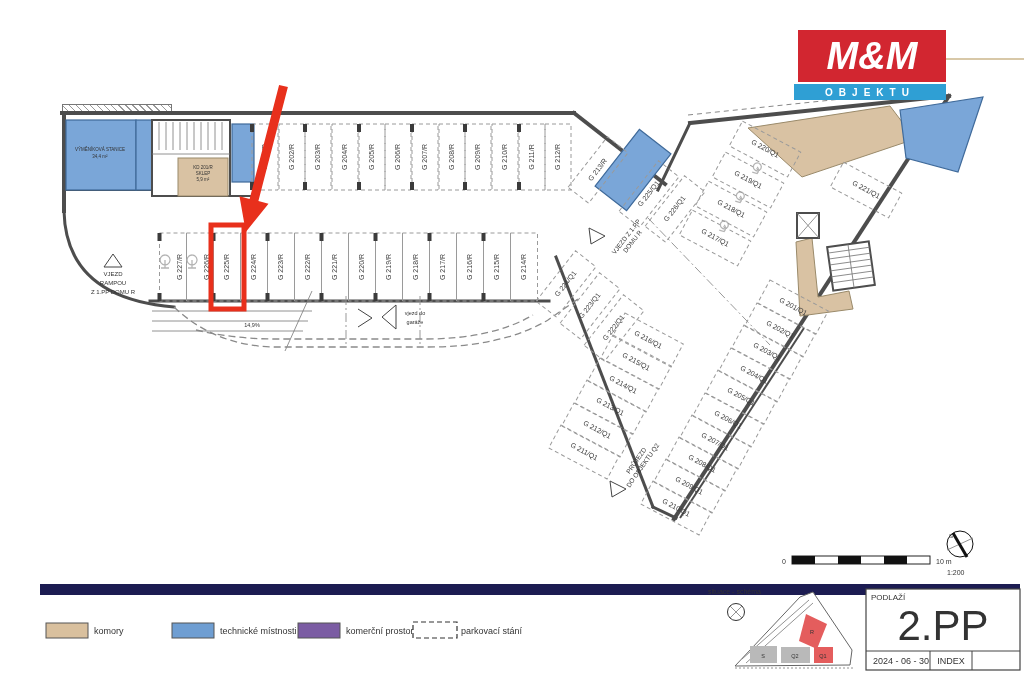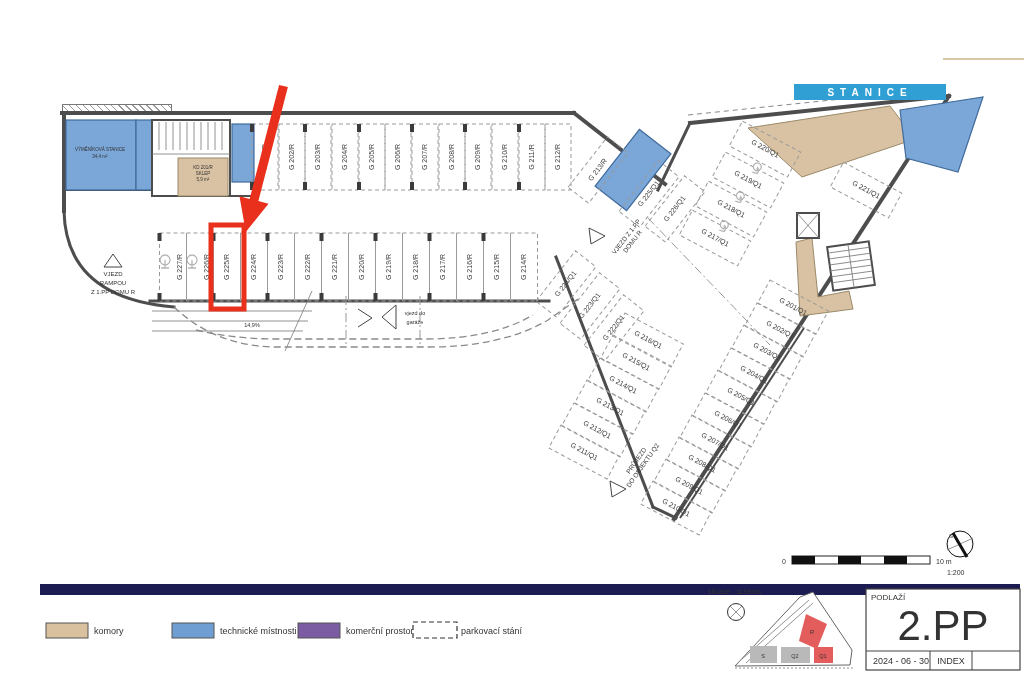--- a/index.html
+++ b/index.html
@@ -35,22 +35,25 @@
     font-size:10px;letter-spacing:6px;}
   .tan-rule{position:absolute;left:943px;top:58px;width:81px;height:2px;background:#d8c8a8;}
   .hatch{position:absolute;left:62px;top:104px;width:108px;height:9px;
     background:repeating-linear-gradient(45deg,#999 0 1px,#fff 1px 5px);border:1px solid #777;}
 </style>
 </head>
 <body>
 
 <div class="stage">
 
+  <div class="logo" style="background:#d22630">
+      <span>M&amp;M</span>
+    </div>
   <div class="logo-bar" style="background:#2f9fd4">
-      <span>STANICE</span>
+      <span>OBJEKTU</span>
     </div>
   <div class="tan-rule"></div>
   <div class="hatch"></div>
 
   <svg width="1024" height="686" viewBox="0 0 1024 686">
 
     <g>
       <path class="w4" d="M62,113 H574"></path>
       <path class="w4" d="M64,113 V211"></path>
       <path class="w3" d="M64,211 Q66,298 174,307"></path>

